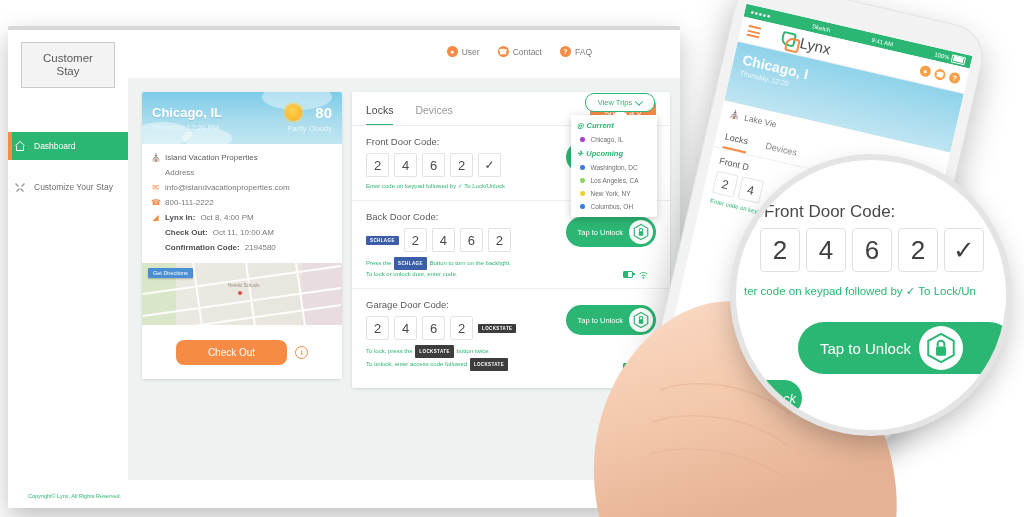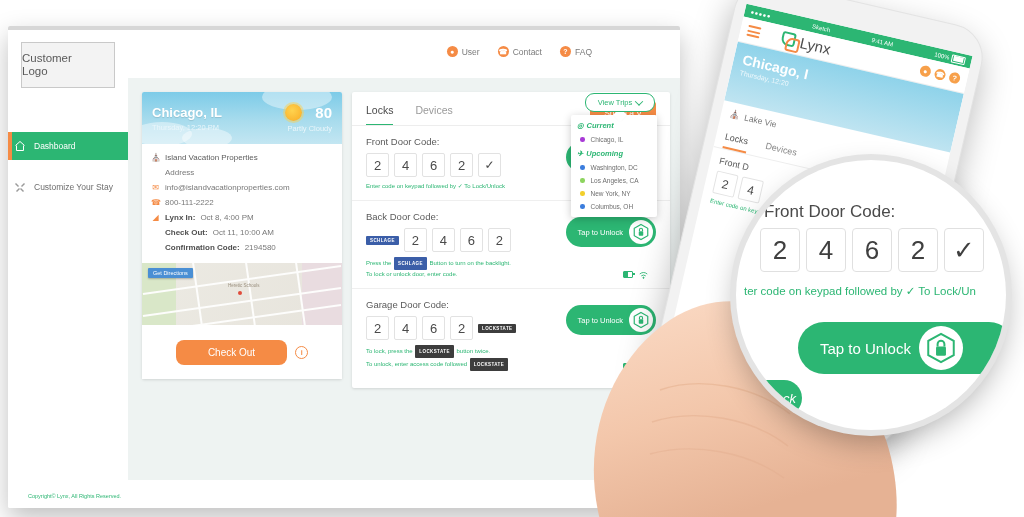--- a/index.html
+++ b/index.html
@@ -8,21 +8,21 @@
   .stage{position:absolute;left:0;top:0;width:1024px;height:517px;overflow:hidden;}
 
   
   .desktop{position:absolute;left:8px;top:26px;width:672px;height:482px;background:#ffffff;
            box-shadow:0 10px 26px rgba(0,0,0,.25);border-radius:2px;overflow:hidden;}
   .desktop-topline{position:absolute;left:0;top:0;width:100%;height:4px;background:#d7d7d7;}
 
   
   .sidebar{position:absolute;left:0;top:4px;width:120px;height:478px;background:#fff;border-right:1px solid #ececec;}
   .logo-box{margin:12px auto 0;width:92px;height:44px;border:1px solid #c9c9c9;background:#f3f3f3;
-            display:flex;flex-direction:column;justify-content:center;}
+            display:flex;flex-direction:column;align-items:center;justify-content:center;}
   .logo-line{font-size:11.5px;color:#5a5a5a;line-height:13px;}
   .nav{margin-top:44px;}
   .nav-item{position:relative;height:28px;display:flex;align-items:center;padding-left:6px;gap:8px;font-size:8.5px;color:#6d6d6d;}
   .nav-item.active{background:#2cb673;color:#fff;}
   .nav-item.active:before{content:"";position:absolute;left:0;top:0;width:4px;height:100%;background:#f58b45;}
   .nav-item + .nav-item{margin-top:13px;}
   .nav-ico{width:12px;height:12px;display:inline-flex;align-items:center;justify-content:center;}
   .nav-ico svg{display:block;}
 
   
@@ -190,21 +190,21 @@
 <body>
 
 <div class="stage">
 
   <div class="desktop">
     <div class="desktop-topline"></div>
 
     <div class="sidebar">
       <div class="logo-box">
         <div class="logo-line">Customer</div>
-        <div class="logo-line">Logo</div>
+        <div class="logo-line">Stay</div>
       </div>
 
       <div class="nav">
         <div class="nav-item active">
           <span class="nav-ico">
             <svg width="12" height="12" viewBox="0 0 24 24" fill="none" stroke="#ffffff" stroke-width="2">
               <path d="M3 11 L12 3 L21 11"></path>
                 <path d="M5 11 V21 H19 V11"></path>
             </svg>
           </span>

